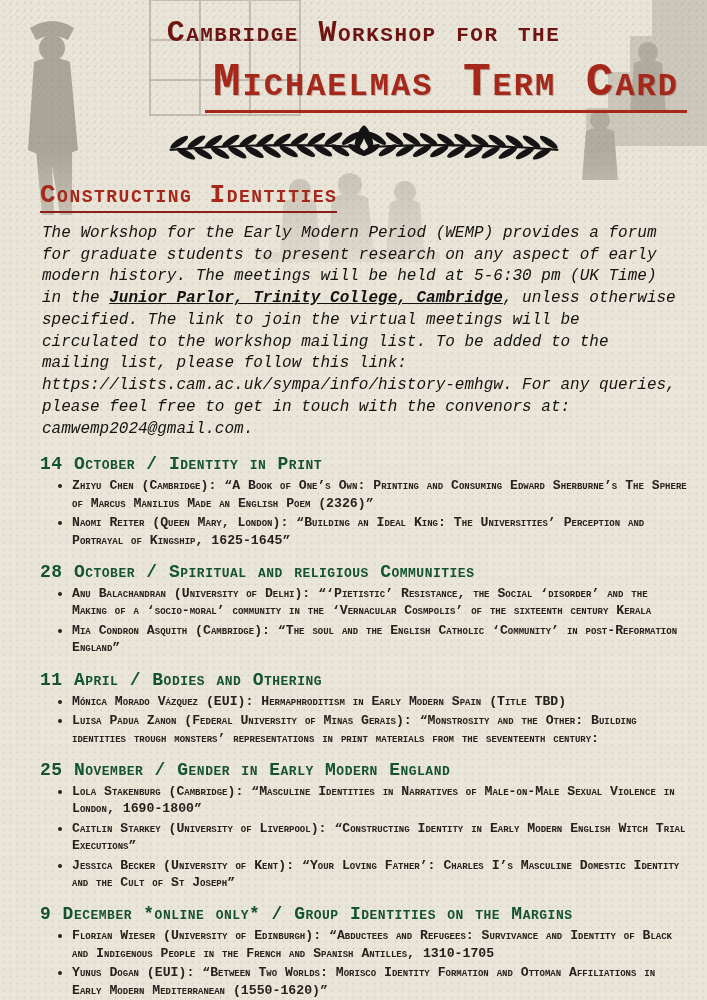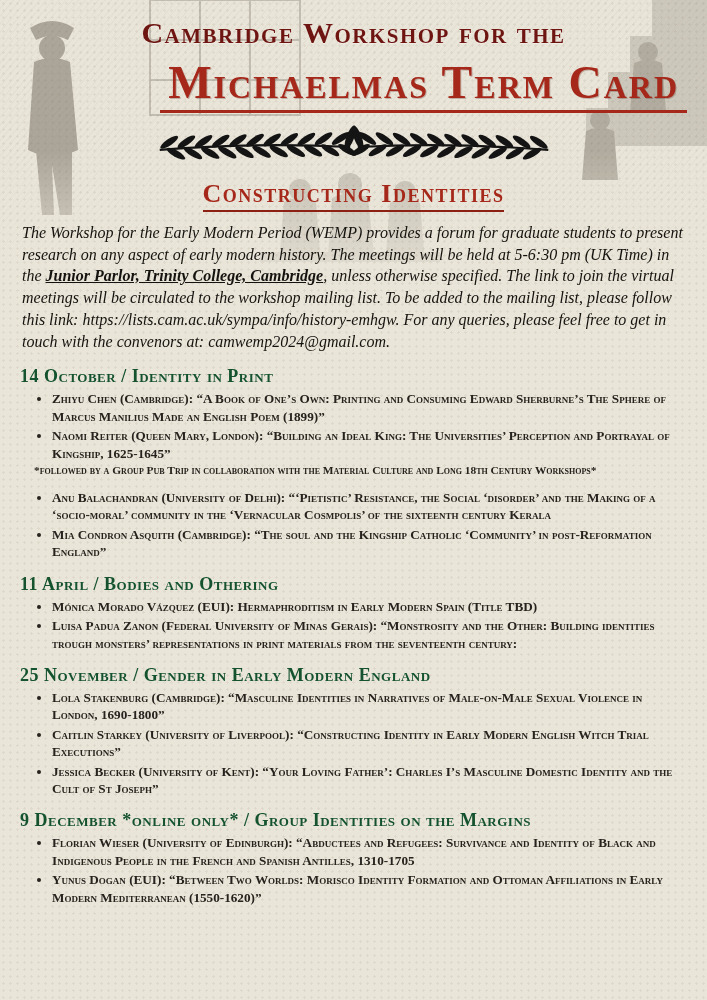--- a/index.html
+++ b/index.html
@@ -1,20 +1,21 @@
 <!DOCTYPE html>
 <html><head>
 <meta charset="utf-8">
 <style>
   * { margin:0; padding:0; box-sizing:border-box; }
   body { background:#c9c4b8; }
   .page {
     position:relative; width:707px; height:1000px; margin:0 auto;
     background:#eae5d9; overflow:hidden;
-    font-family:Liberation Serif, serif;
+    font-family:Liberation Mono, monospace;
+    padding-left:20px;
   }
   .page::before{
     content:""; position:absolute; inset:0; pointer-events:none;
     background-image:radial-gradient(rgba(110,100,80,0.09) 1px, transparent 1.2px);
     background-size:7px 7px;
   }
   .hero{
     position:absolute; top:0; left:0; width:707px; height:300px;
     -webkit-mask-image:linear-gradient(to bottom,#000 50%,transparent 100%);
     mask-image:linear-gradient(to bottom,#000 50%,transparent 100%);
@@ -27,21 +28,21 @@
     text-shadow:0 1px 0 rgba(255,255,255,0.35);
   }
   .term-card-wrap{ text-align:right; margin-top:8px; }
   .term-card{
     display:inline-block; font-variant:small-caps; font-weight:700;
     color:#a5281a; font-size:46px; line-height:1.05; letter-spacing:2px;
     border-bottom:3px solid #a5281a; padding:0 8px 3px;
     text-shadow:1px 1px 0 rgba(80,20,10,0.25);
   }
   .laurel-wrap{ text-align:center; margin:12px 0 6px; }
-  .theme-wrap{ text-align:center; margin:2px 0 10px; }
+  .theme-wrap{ text-align:left; margin:2px 0 10px; }
   .theme{
     display:inline-block; font-variant:small-caps; font-weight:700;
     color:#a5281a; font-size:26px; letter-spacing:1.5px;
     border-bottom:2px solid #8c2015; padding-bottom:1px;
   }
   .intro{
     font-style:italic; font-size:16px; line-height:1.36;
     color:#15130f; margin:2px 2px 14px;
   }
   .intro .venue{ font-weight:700; text-decoration:underline; }
@@ -176,30 +177,30 @@
     <div class="theme-wrap">
       <span class="theme">Constructing Identities</span>
     </div>
 
     <p class="intro"><span>The Workshop for the Early Modern Period (WEMP) provides a forum for graduate students to present research on any aspect of early modern history. The meetings will be held at 5-6:30 pm (UK Time) in the </span><span class="venue">Junior Parlor, Trinity College, Cambridge</span><span>, unless otherwise specified. The link to join the virtual meetings will be circulated to the workshop mailing list. To be added to the mailing list, please follow this link: </span><span>https://lists.cam.ac.uk/sympa/info/history-emhgw</span><span>. For any queries, please feel free to get in touch with the convenors at: </span><span>camwemp2024@gmail.com</span><span>.</span></p>
 
     <div id="sections">
   <section class="event">
     <h3 class="event-heading">14 October / Identity in Print</h3>
     <ul class="event-items">
-            <li>Zhiyu Chen (Cambridge): “A Book of One’s Own: Printing and Consuming Edward Sherburne’s The Sphere of Marcus Manilius Made an English Poem (1899)”</li>
+            <li>Zhiyu Chen (Cambridge): “A Book of One’s Own: Printing and Consuming Edward Sherburne’s The Sphere of Marcus Manilius Made an English Poem (2326)”</li>
             <li>Naomi Reiter (Queen Mary, London): “Building an Ideal King: The Universities’ Perception and Portrayal of Kingship, 1625-1645”</li>
           </ul>
-  <p class="footnote">*followed by a Group Pub Trip in collaboration with the Material Culture and Long 18th Century Workshops*</p>
         </section>
 
   <section class="event">
+    <h3 class="event-heading">28 October / Spiritual and religious Communities</h3>
     <ul class="event-items">
             <li>Anu Balachandran (University of Delhi): “‘Pietistic’ Resistance, the Social ‘disorder’ and the Making of a ‘socio-moral’ community in the ‘Vernacular Cosmpolis’ of the sixteenth century Kerala</li>
-            <li>Mia Condron Asquith (Cambridge): “The soul and the Kingship Catholic ‘Community’ in post-Reformation England”</li>
+            <li>Mia Condron Asquith (Cambridge): “The soul and the English Catholic ‘Community’ in post-Reformation England”</li>
           </ul>
   </section>
 
   <section class="event">
     <h3 class="event-heading">11 April / Bodies and Othering</h3>
     <ul class="event-items">
             <li>Mónica Morado Vázquez (EUI): Hermaphroditism in Early Modern Spain (Title TBD)</li>
             <li>Luisa Padua Zanon (Federal University of Minas Gerais): “Monstrosity and the Other: Building identities trough monsters’ representations in print materials from the seventeenth century:</li>
           </ul>
   </section>

